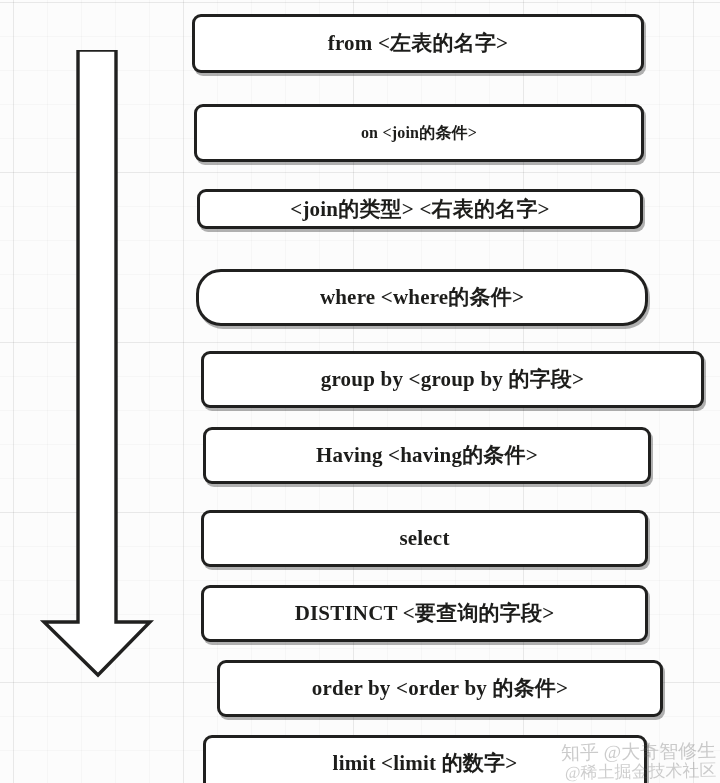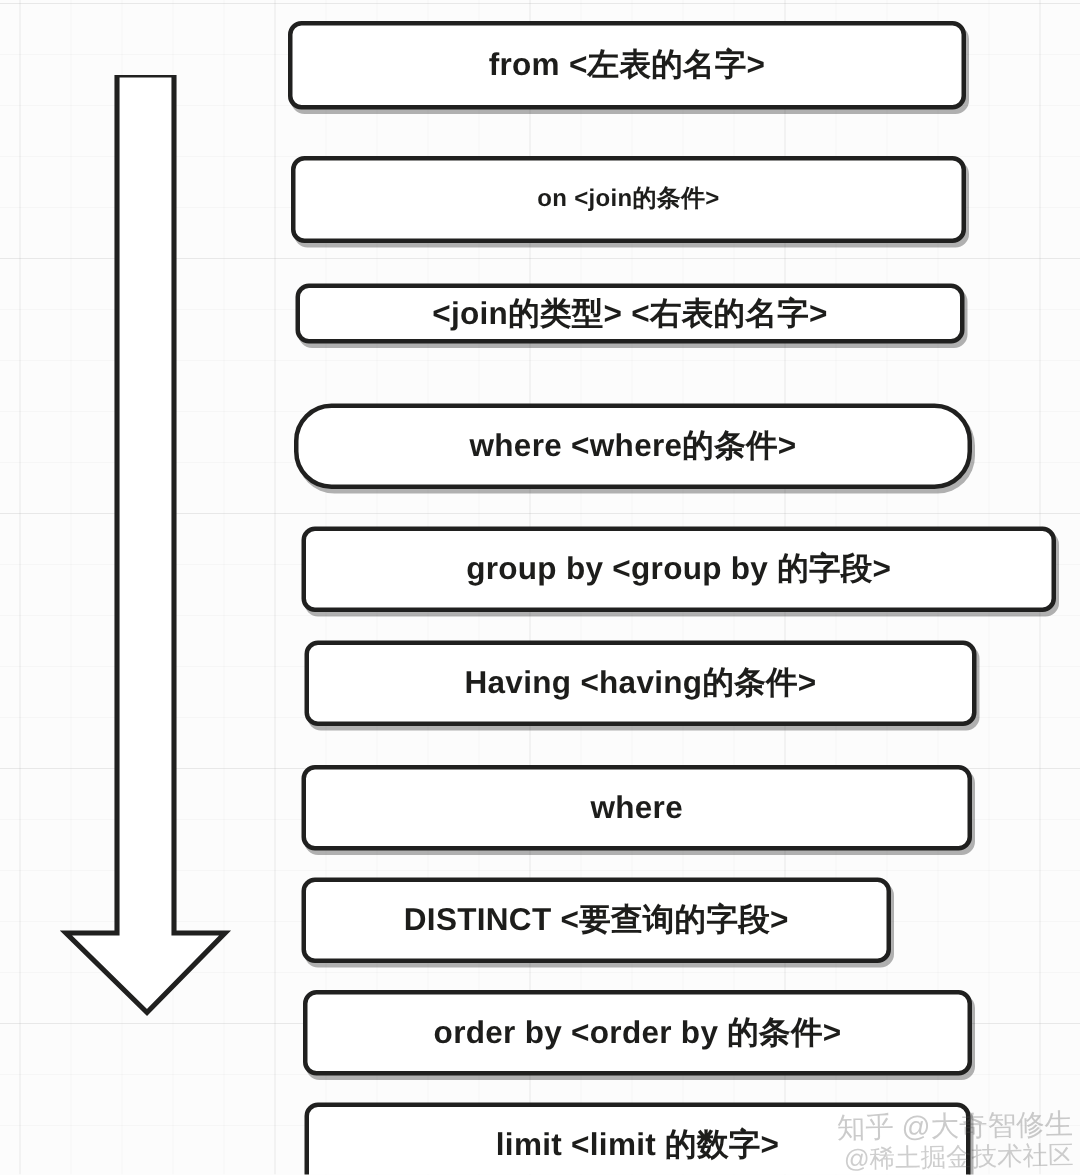--- a/index.html
+++ b/index.html
@@ -24,20 +24,21 @@
       linear-gradient(to right, rgba(0,0,0,0.055) 1px, transparent 1px),
       linear-gradient(to bottom, rgba(0,0,0,0.055) 1px, transparent 1px),
       linear-gradient(to right, rgba(0,0,0,0.022) 1px, transparent 1px),
       linear-gradient(to bottom, rgba(0,0,0,0.022) 1px, transparent 1px);
     background-size:
       170px 170px,
       170px 170px,
       34px 34px,
       34px 34px;
     background-position: 13px 2px, 13px 2px, 13px 2px, 13px 2px;
+    font-family: Liberation Serif, serif;
   }
 
   
   #flow-arrow {
     position: absolute;
     left: 36px;
     top: 50px;
     width: 124px;
     height: 636px;
   }
@@ -104,26 +105,26 @@
   <div class="step-box" style="left: 196px; top: 269px; width: 452px; height: 57px; border-radius: 25px;">
     <span class="step-label" style="font-size: 21px;">where &lt;where的条件&gt;</span>
   </div>
   <div class="step-box" style="left: 201px; top: 351px; width: 503px; height: 57px;">
     <span class="step-label" style="font-size: 21px;">group by &lt;group by 的字段&gt;</span>
   </div>
   <div class="step-box" style="left: 203px; top: 427px; width: 448px; height: 57px;">
     <span class="step-label" style="font-size: 21px;">Having &lt;having的条件&gt;</span>
   </div>
   <div class="step-box" style="left: 201px; top: 510px; width: 447px; height: 57px;">
-    <span class="step-label" style="font-size: 21px;">where</span>
+    <span class="step-label" style="font-size: 21px;">select</span>
   </div>
-  <div class="step-box" style="left: 201px; top: 585px; width: 393px; height: 57px;">
+  <div class="step-box" style="left: 201px; top: 585px; width: 447px; height: 57px;">
     <span class="step-label" style="font-size: 21px;">DISTINCT &lt;要查询的字段&gt;</span>
   </div>
-  <div class="step-box" style="left: 202px; top: 660px; width: 446px; height: 57px;">
+  <div class="step-box" style="left: 217px; top: 660px; width: 446px; height: 57px;">
     <span class="step-label" style="font-size: 21px;">order by &lt;order by 的条件&gt;</span>
   </div>
   <div class="step-box" style="left: 203px; top: 735px; width: 444px; height: 57px;">
     <span class="step-label" style="font-size: 21px;">limit &lt;limit 的数字&gt;</span>
   </div>
 
   <div id="watermark">
     <div class="wm-line1">知乎 @大奇智修生</div>
     <div class="wm-line2">@稀土掘金技术社区</div>
   </div>

